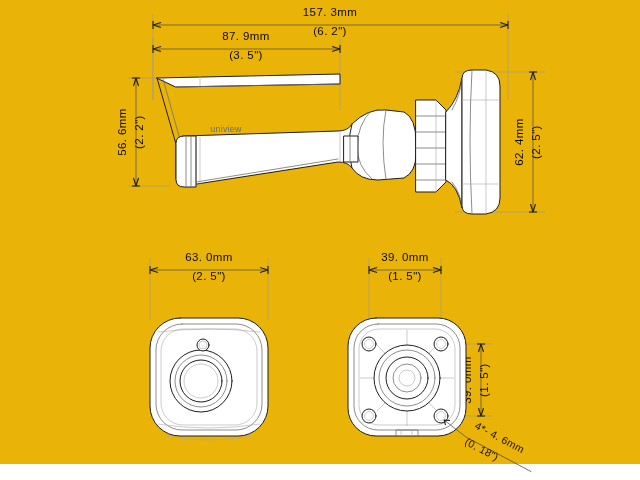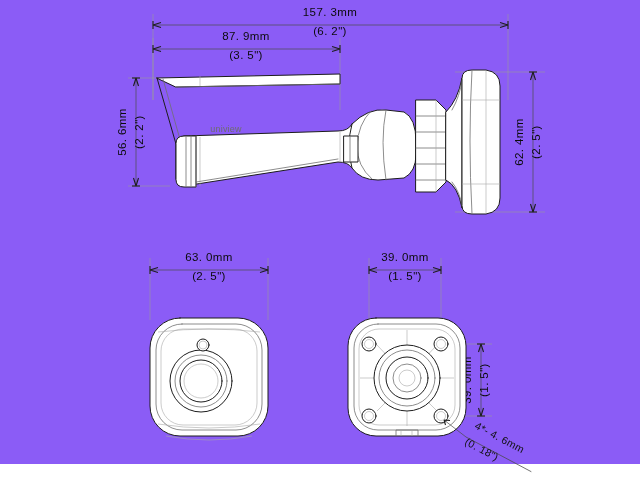--- a/index.html
+++ b/index.html
@@ -10,21 +10,21 @@
   body {
     width: 640px;
     height: 480px;
     font-family: "Liberation Sans", sans-serif;
     overflow: hidden;
   }
   #sheet {
     position: relative;
     width: 640px;
     height: 464px;
-    background: #8b5cf6;
+    background: #eab308;
   }
   #sheet svg {
     position: absolute;
     top: 0;
     left: 0;
     display: block;
   }
   .dim-text {
     font-family: "Liberation Sans", sans-serif;
     font-size: 11.5px;

